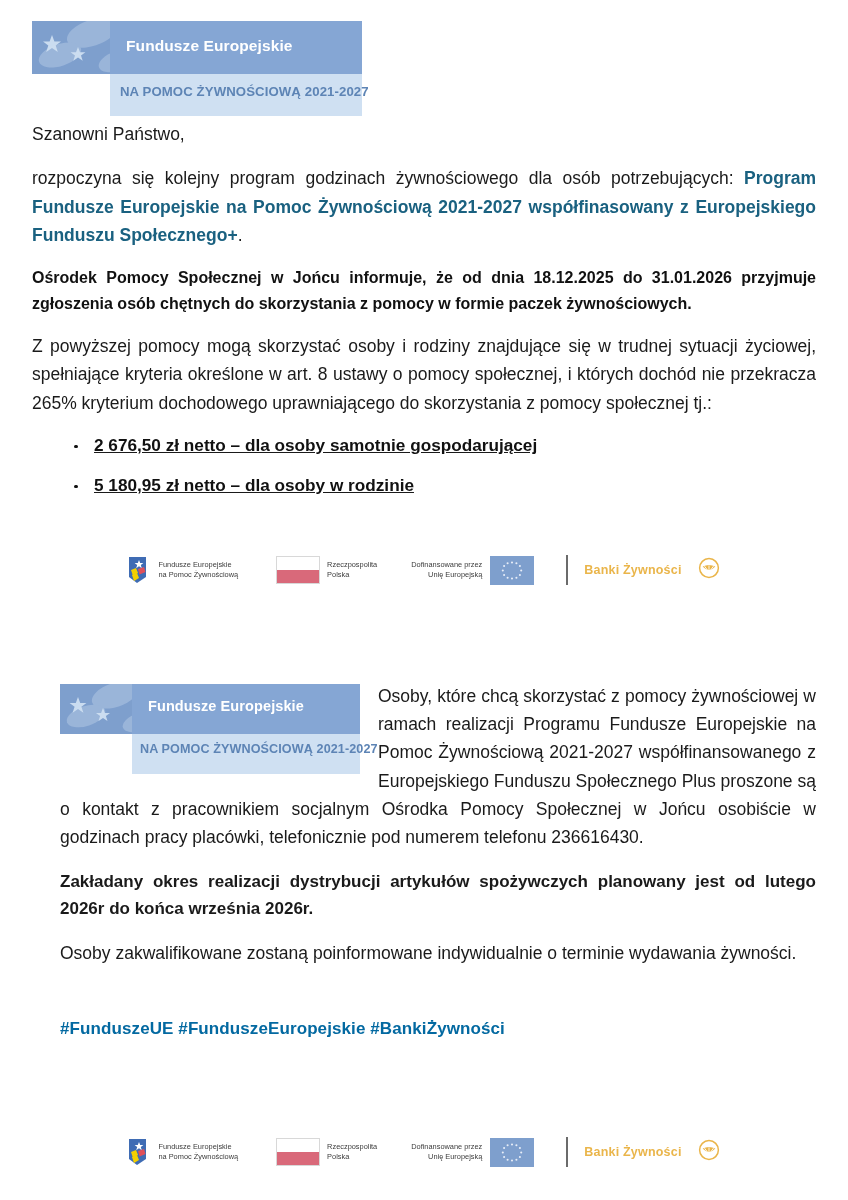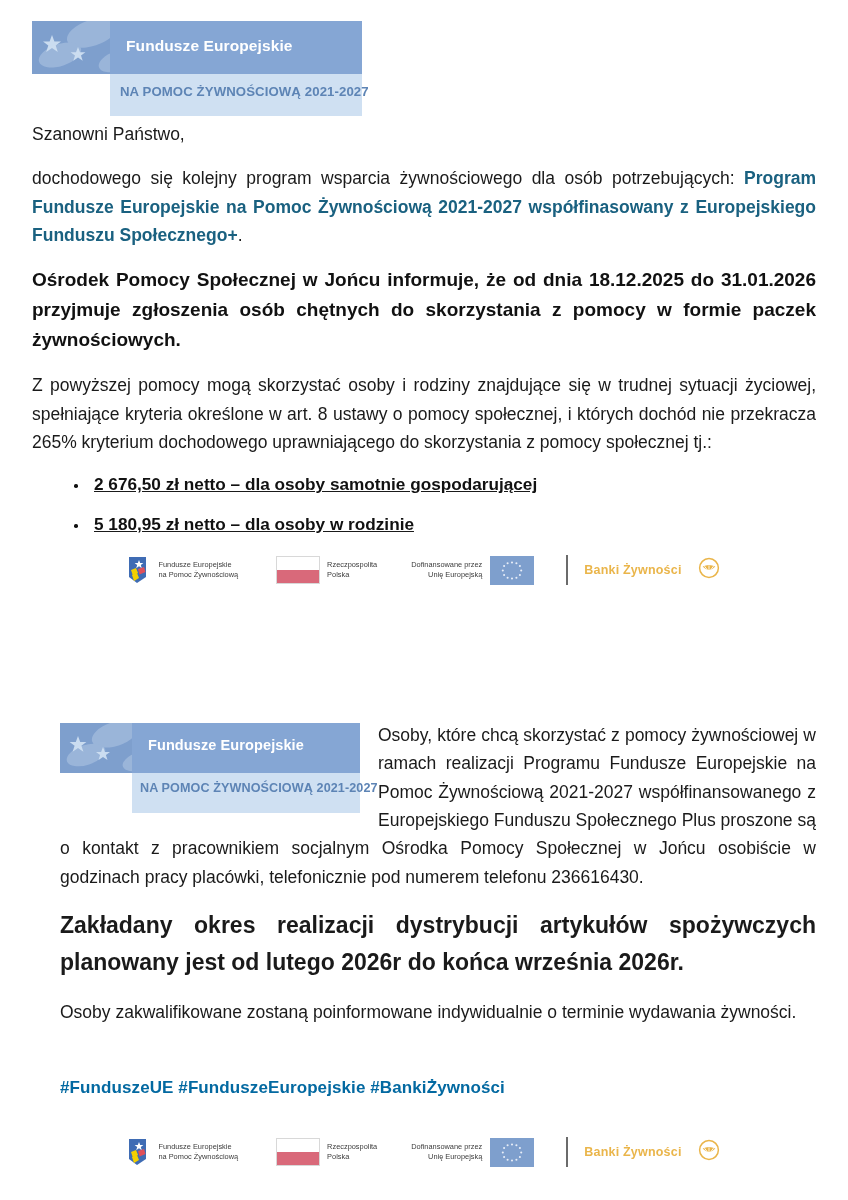--- a/index.html
+++ b/index.html
@@ -102,21 +102,21 @@
   }
   p.body.noj { text-align: left; }
 
   .accent {
     color: #1a6180;
     font-weight: bold;
   }
 
   p.bold-black {
     margin: 0 0 16px 0;
-    font-size: 19px;
+    font-size: 16px;
     line-height: 1.58;
     font-weight: bold;
     text-align: justify;
     color: #111111;
   }
 
   ul.money {
     margin: 6px 0 0 0;
     padding: 0 0 0 40px;
     list-style: none;
@@ -240,21 +240,21 @@
     </div>
     <div class="fe-titlebar"></div>
     <div class="fe-title">Fundusze Europejskie</div>
     <div class="fe-subbar"></div>
     <div class="fe-sub">NA POMOC ŻYWNOŚCIOWĄ 2021-2027</div>
   </div>
 
   <p class="body noj" style="margin-top:14px;">Szanowni Państwo,</p>
 
   <p class="body">
-    <span>dochodowego się kolejny program wsparcia żywnościowego dla osób potrzebujących: </span><span class="accent">Program Fundusze Europejskie na Pomoc Żywnościową 2021-2027 współfinasowany z Europejskiego Funduszu Społecznego+</span><span>.</span>
+    <span>rozpoczyna się kolejny program godzinach żywnościowego dla osób potrzebujących: </span><span class="accent">Program Fundusze Europejskie na Pomoc Żywnościową 2021-2027 współfinasowany z Europejskiego Funduszu Społecznego+</span><span>.</span>
   </p>
 
   <p class="bold-black">Ośrodek Pomocy Społecznej w Jońcu informuje, że od dnia 18.12.2025 do 31.01.2026 przyjmuje zgłoszenia osób chętnych do skorzystania z pomocy w formie paczek żywnościowych.</p>
 
   <p class="body">Z powyższej pomocy mogą skorzystać osoby i rodziny znajdujące się w trudnej sytuacji życiowej, spełniające kryteria określone w art. 8 ustawy o pomocy społecznej, i których dochód nie przekracza 265% kryterium dochodowego uprawniającego do skorzystania z pomocy społecznej tj.:</p>
 
   <ul class="money">
     <li>2 676,50 zł netto – dla osoby samotnie gospodarującej</li>
     <li>5 180,95 zł netto – dla osoby w rodzinie</li>
   </ul>
@@ -343,21 +343,21 @@
       <div class="fe-titlebar"></div>
       <div class="fe-title">Fundusze Europejskie</div>
       <div class="fe-subbar"></div>
       <div class="fe-sub">NA POMOC ŻYWNOŚCIOWĄ 2021-2027</div>
     </div>
 
     <p class="body" style="padding-left:28px;">Osoby, które chcą skorzystać z pomocy żywnościowej w ramach realizacji Programu Fundusze Europejskie na Pomoc Żywnościową 2021-2027 współfinansowanego z Europejskiego Funduszu Społecznego Plus proszone są o kontakt z pracownikiem socjalnym Ośrodka Pomocy Społecznej w Jońcu osobiście w godzinach pracy placówki, telefonicznie pod numerem telefonu 236616430.</p>
 
     <div class="clear"></div>
 
-    <p class="body" style="padding-left:28px;font-weight:bold;font-size:23px;">Zakładany okres realizacji dystrybucji artykułów spożywczych planowany jest od lutego 2026r do końca września 2026r.</p>
+    <p class="body" style="padding-left:28px;font-weight:bold;font-size:17px;">Zakładany okres realizacji dystrybucji artykułów spożywczych planowany jest od lutego 2026r do końca września 2026r.</p>
 
     <p class="body" style="padding-left:28px;">Osoby zakwalifikowane zostaną poinformowane indywidualnie o terminie wydawania żywności.</p>
 
     <div style="height:36px;"></div>
 
     <p class="hashtags">#FunduszeUE #FunduszeEuropejskie #BankiŻywności</p>
   </div>
 
   <div class="strip-foot">
     <div class="logostrip">

